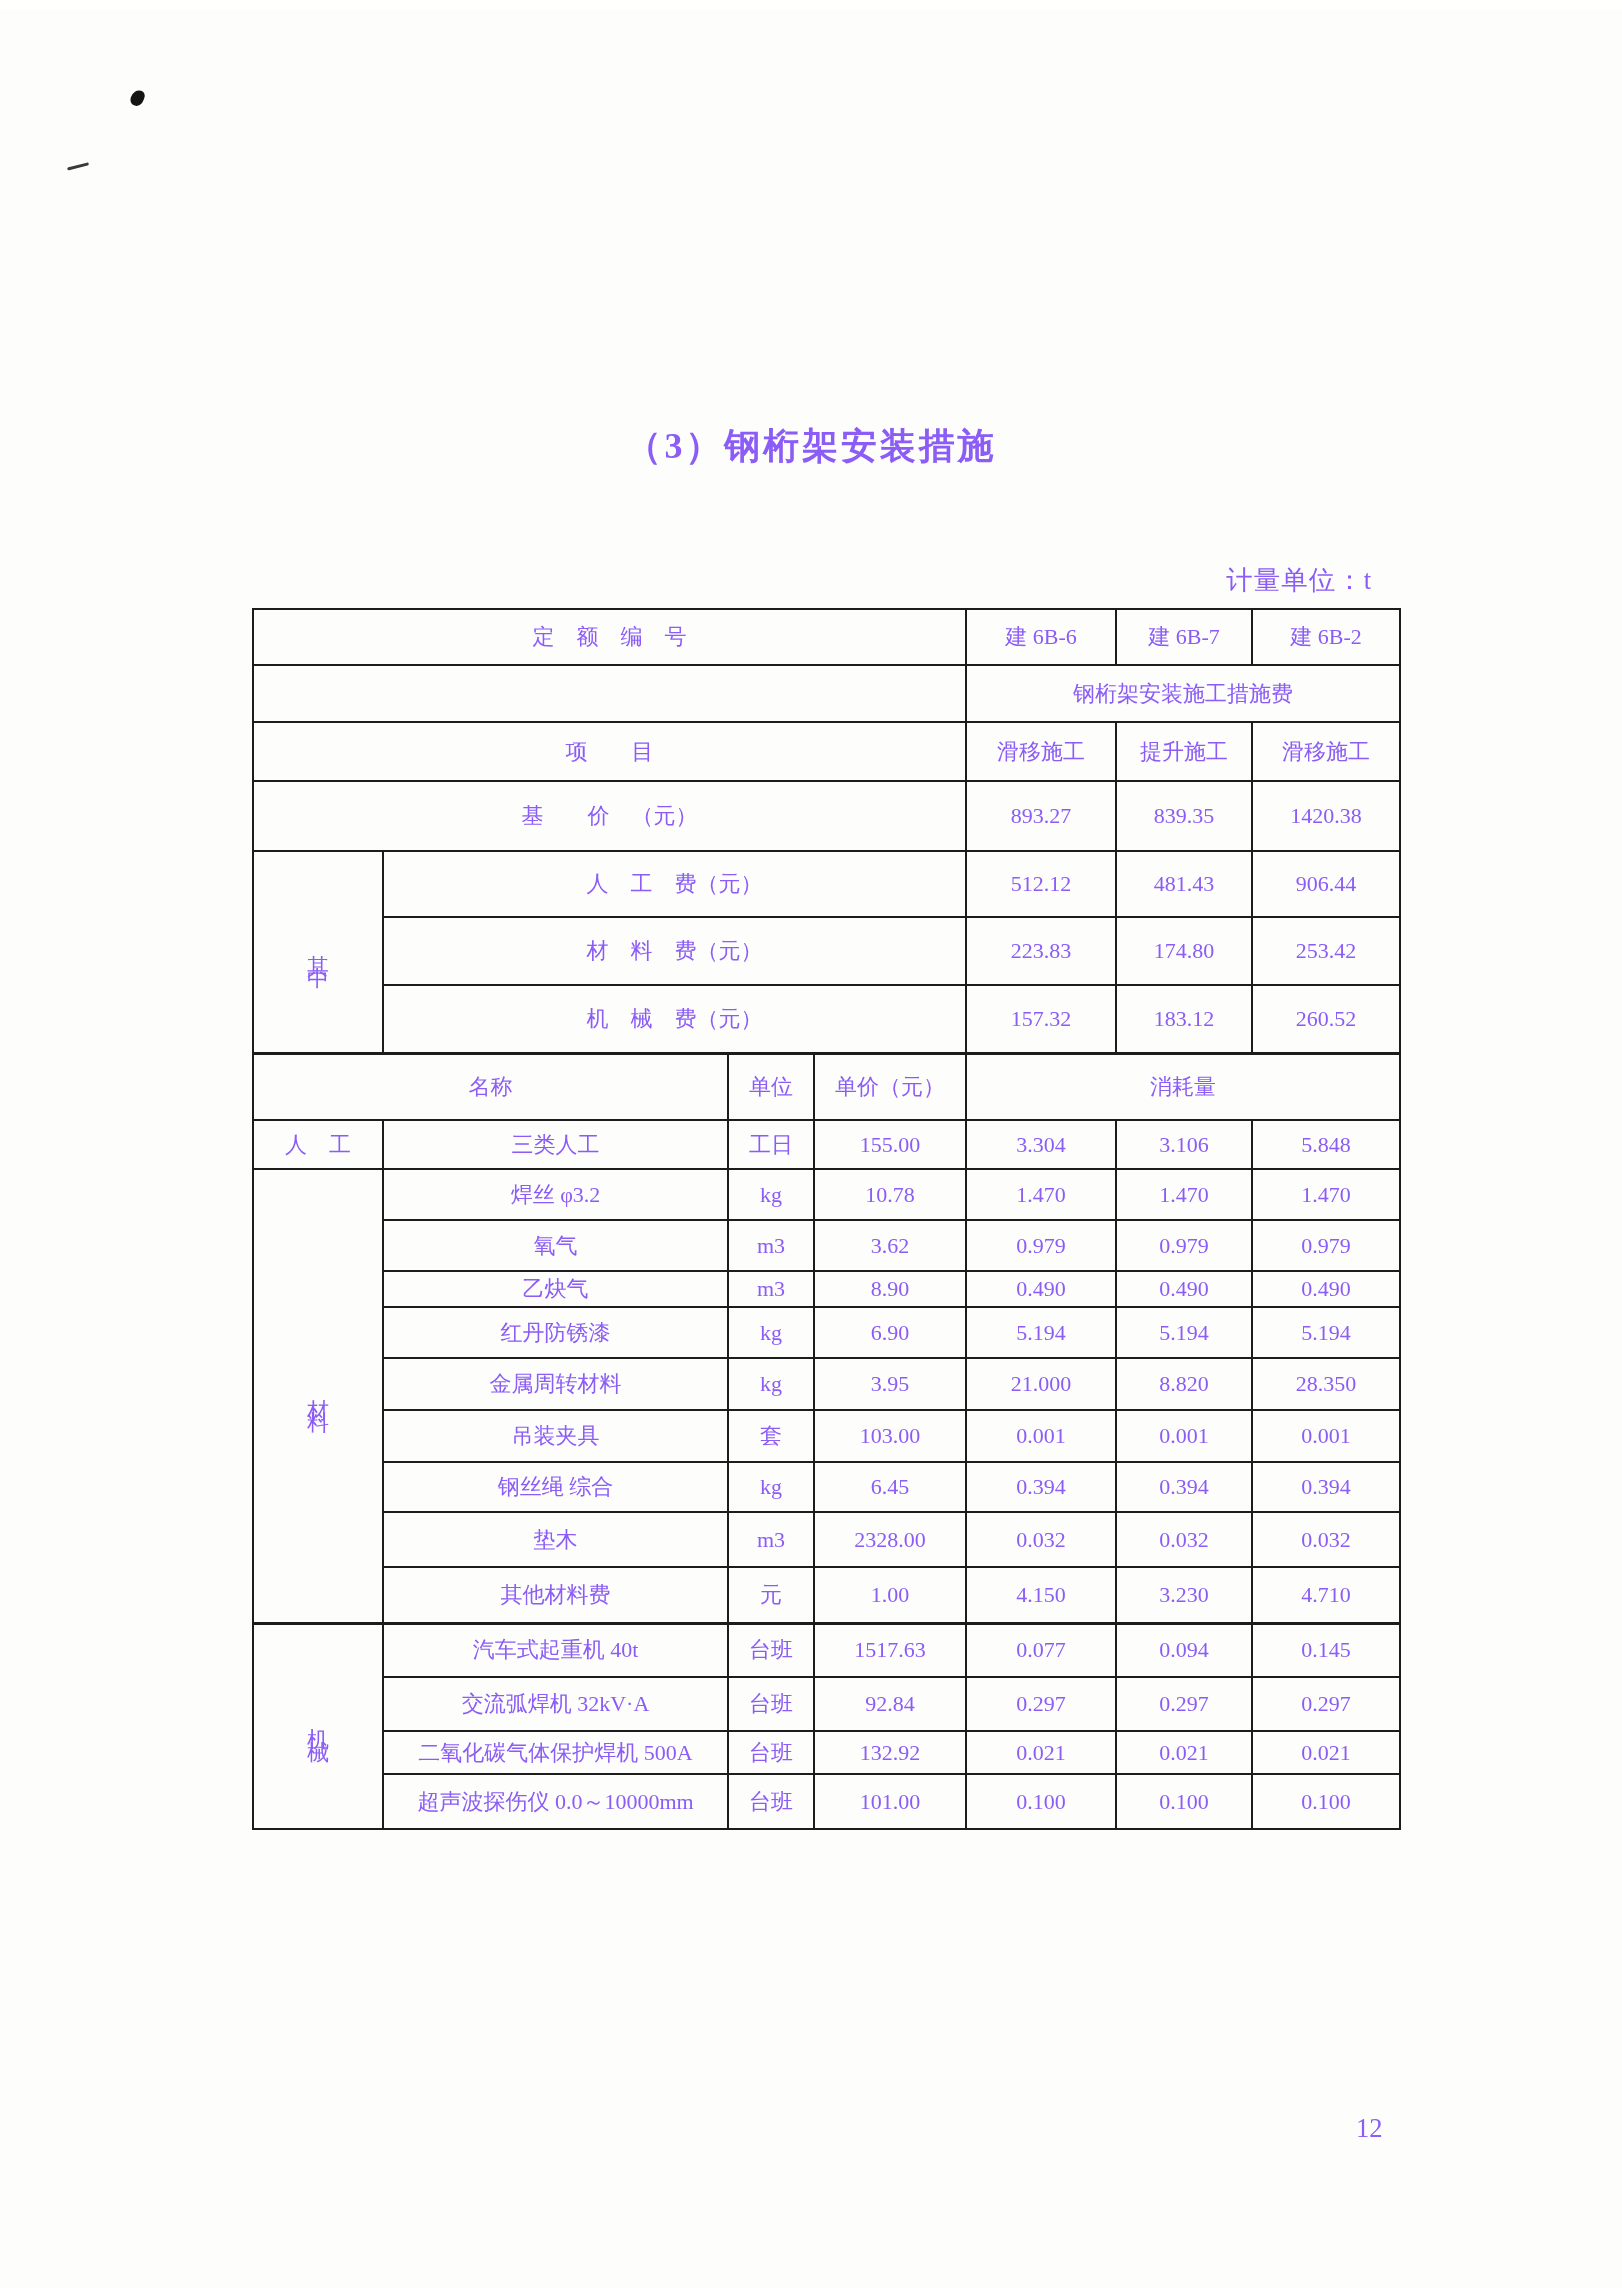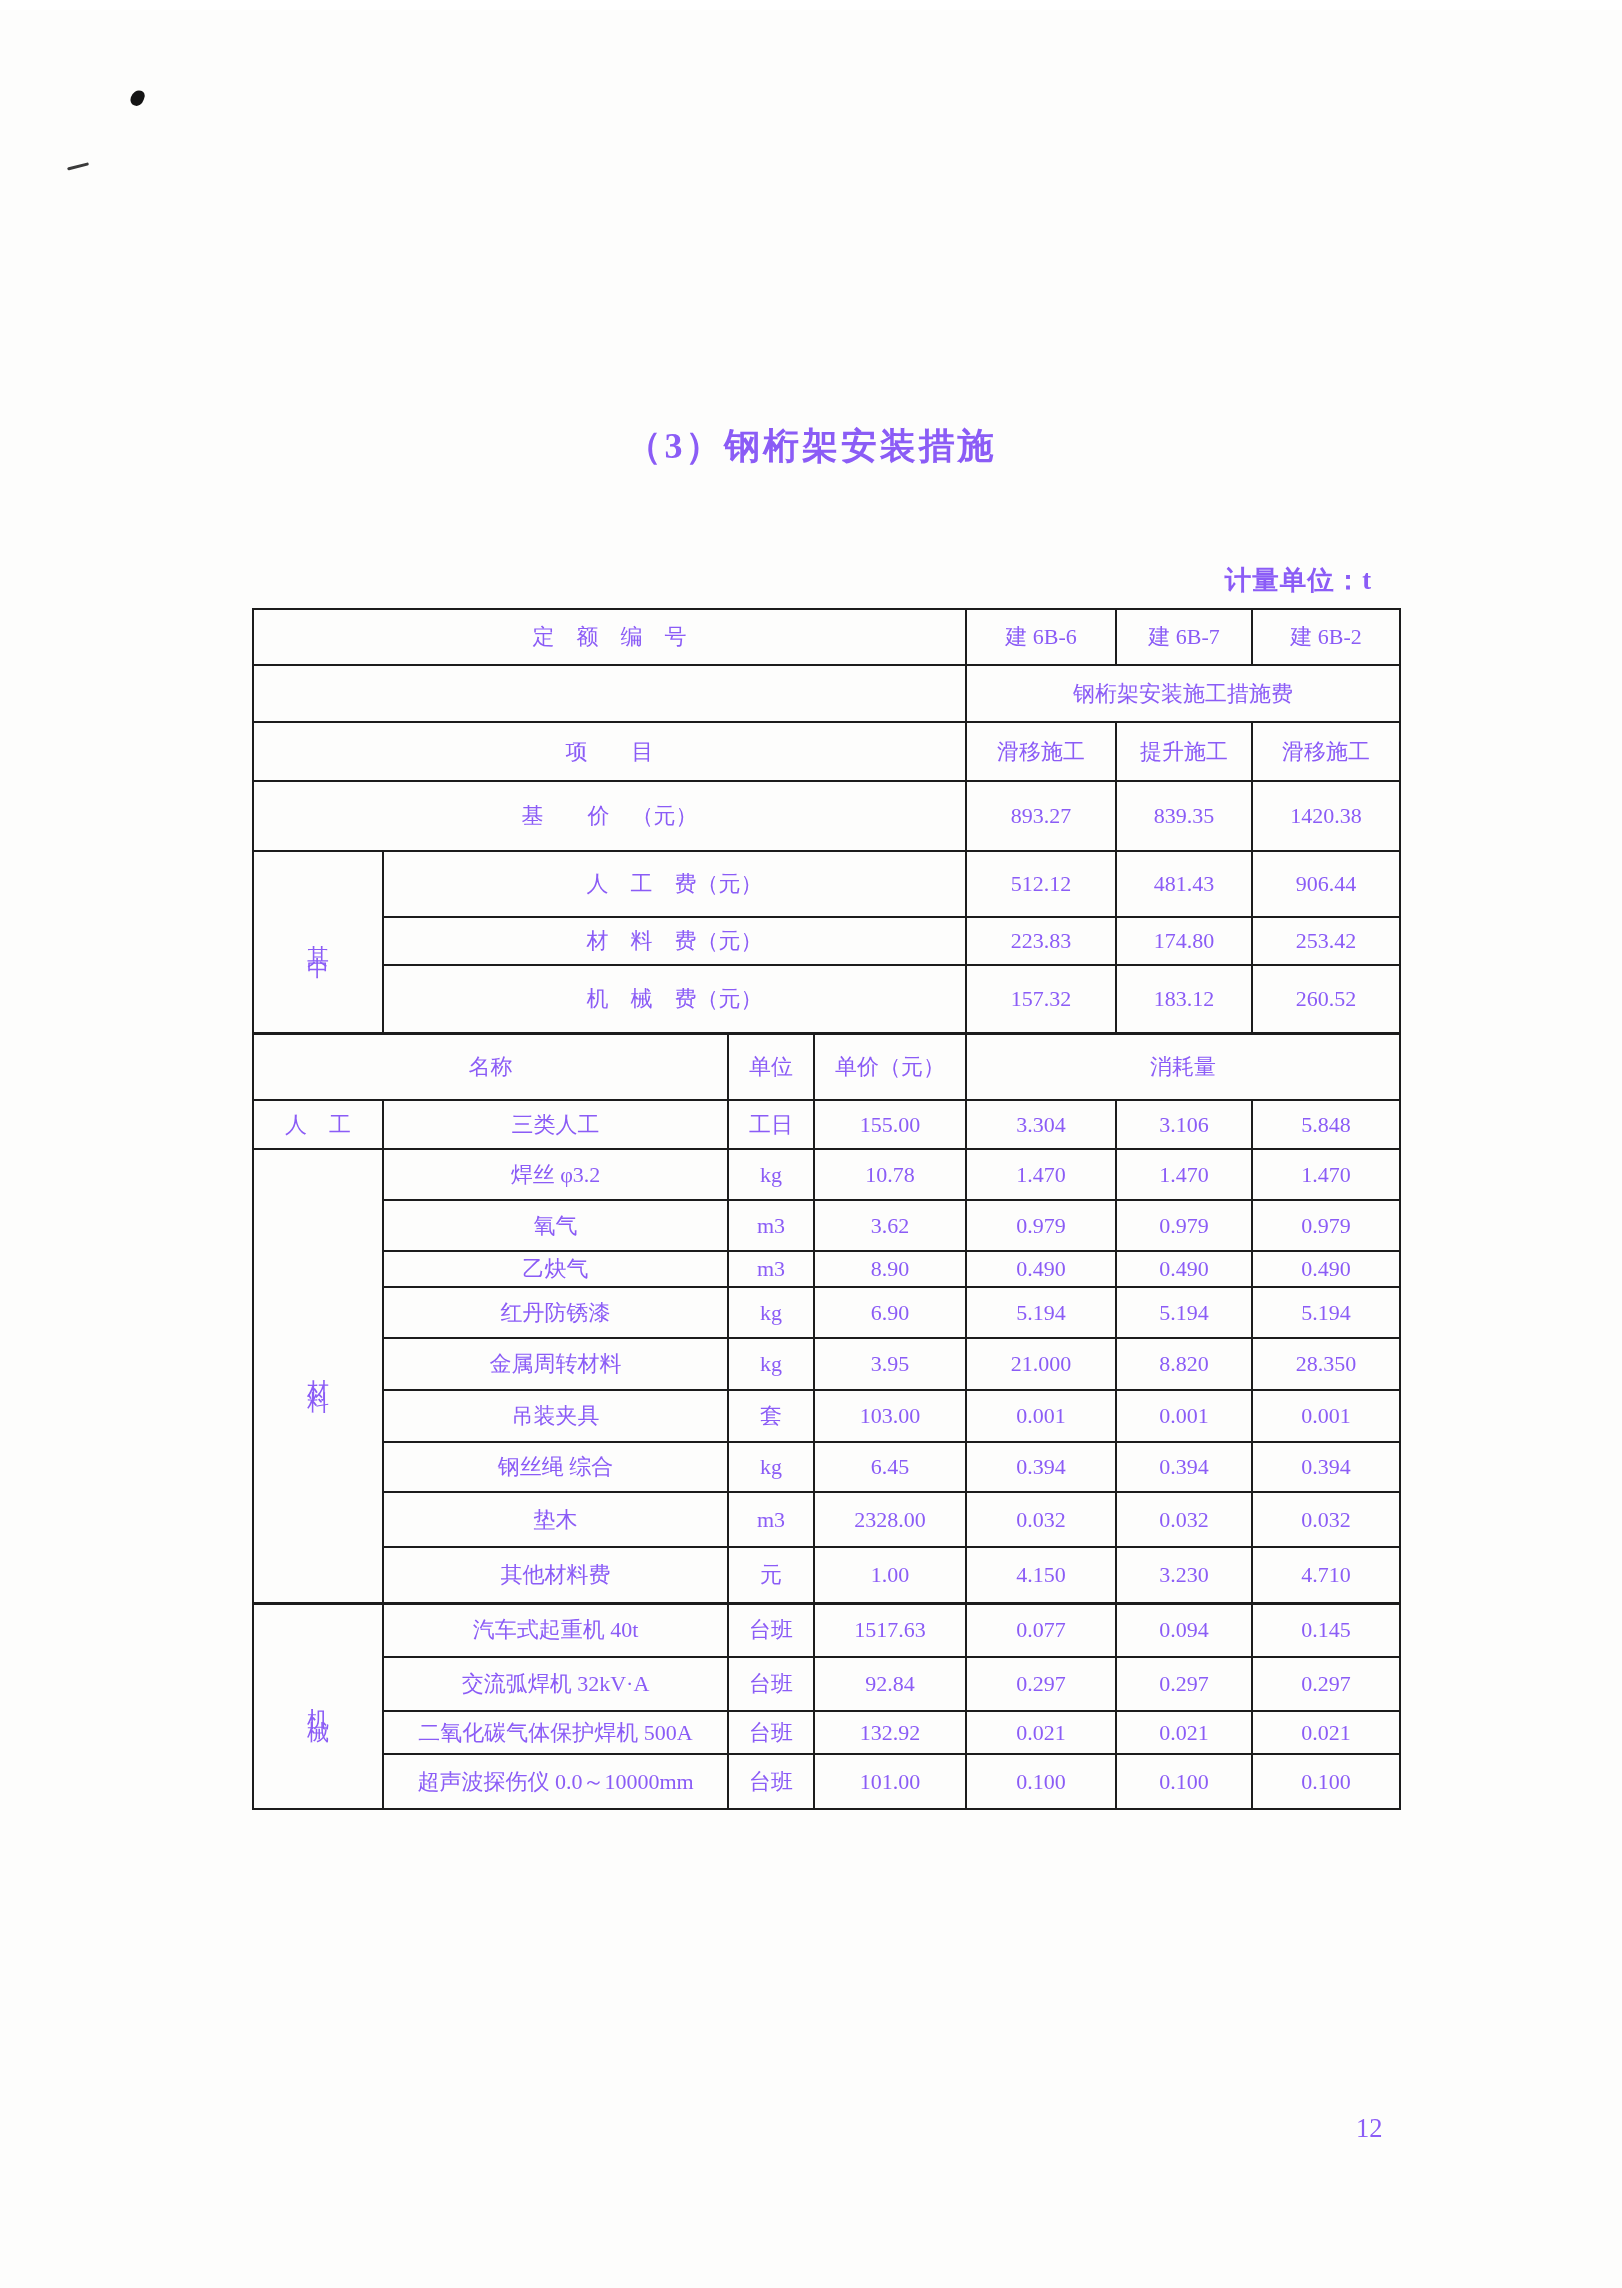--- a/index.html
+++ b/index.html
@@ -31,21 +31,20 @@
     font-size: 27.4px;
     line-height: 59px;
   }
   .work-line2 { padding-left: 142px; }
   .unit-note {
     position: absolute;
     top: 552px;
     right: 250px;
     font-size: 26.5px;
     letter-spacing: 1px;
-    font-weight: bold;
   }
   table.quota {
     position: absolute;
     left: 252px;
     top: 598px;
     width: 1148px;
     border-collapse: collapse;
     table-layout: fixed;
     font-size: 22px;
     border: 2.9px solid #161616;
@@ -146,21 +145,21 @@
     </tr>
 
     <tr style="height:66px">
       <td rowspan="3"><span class="vlabel">其中</span></td>
       <td colspan="3">人　工　费（元）</td>
       <td>512.12</td>
       <td>481.43</td>
       <td>906.44</td>
     </tr>
 
-    <tr style="height:48px">
+    <tr style="height:68px">
       <td colspan="3">材　料　费（元）</td>
       <td>223.83</td>
       <td>174.80</td>
       <td>253.42</td>
     </tr>
 
     <tr style="height:68px">
       <td colspan="3">机　械　费（元）</td>
       <td>157.32</td>
       <td>183.12</td>

